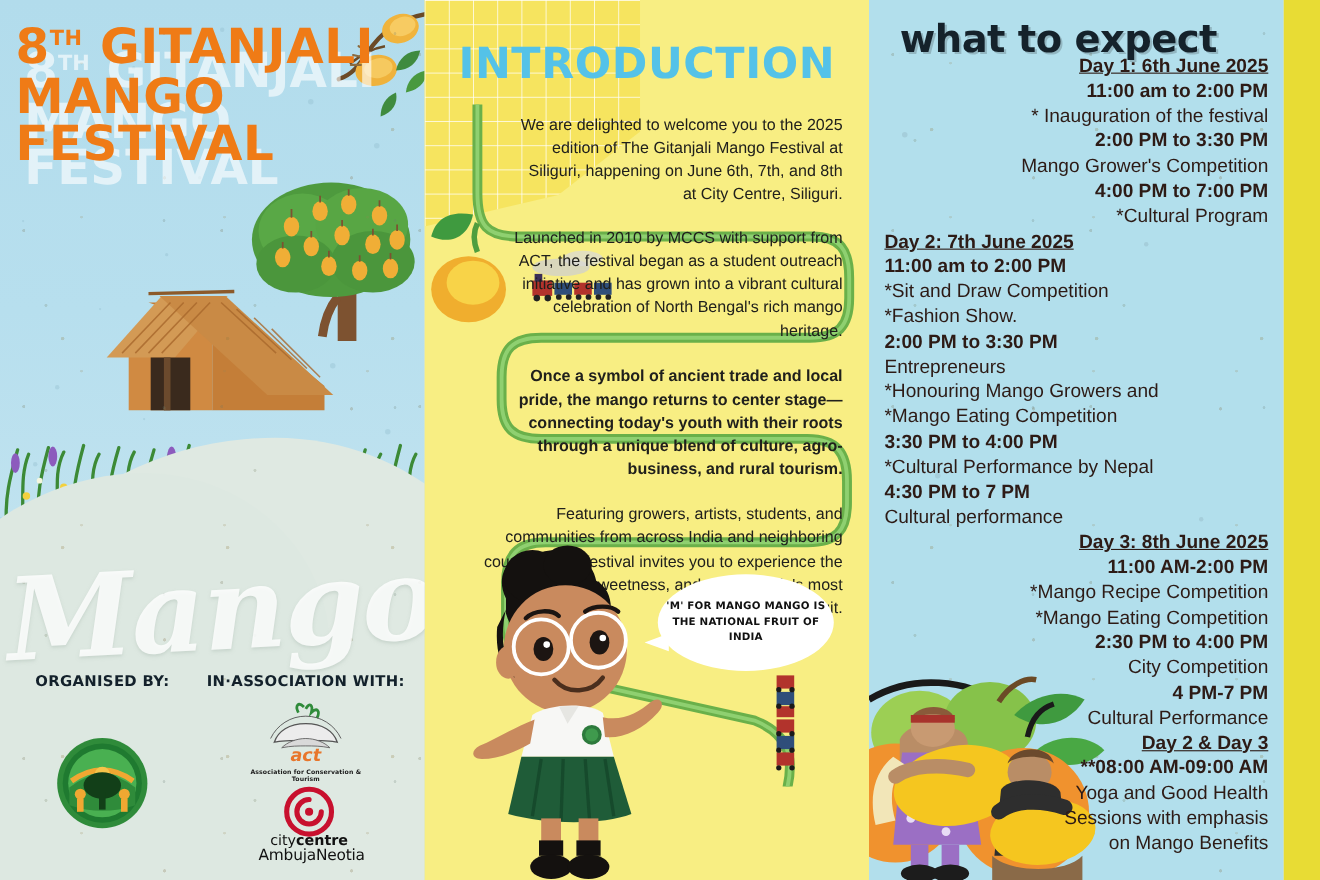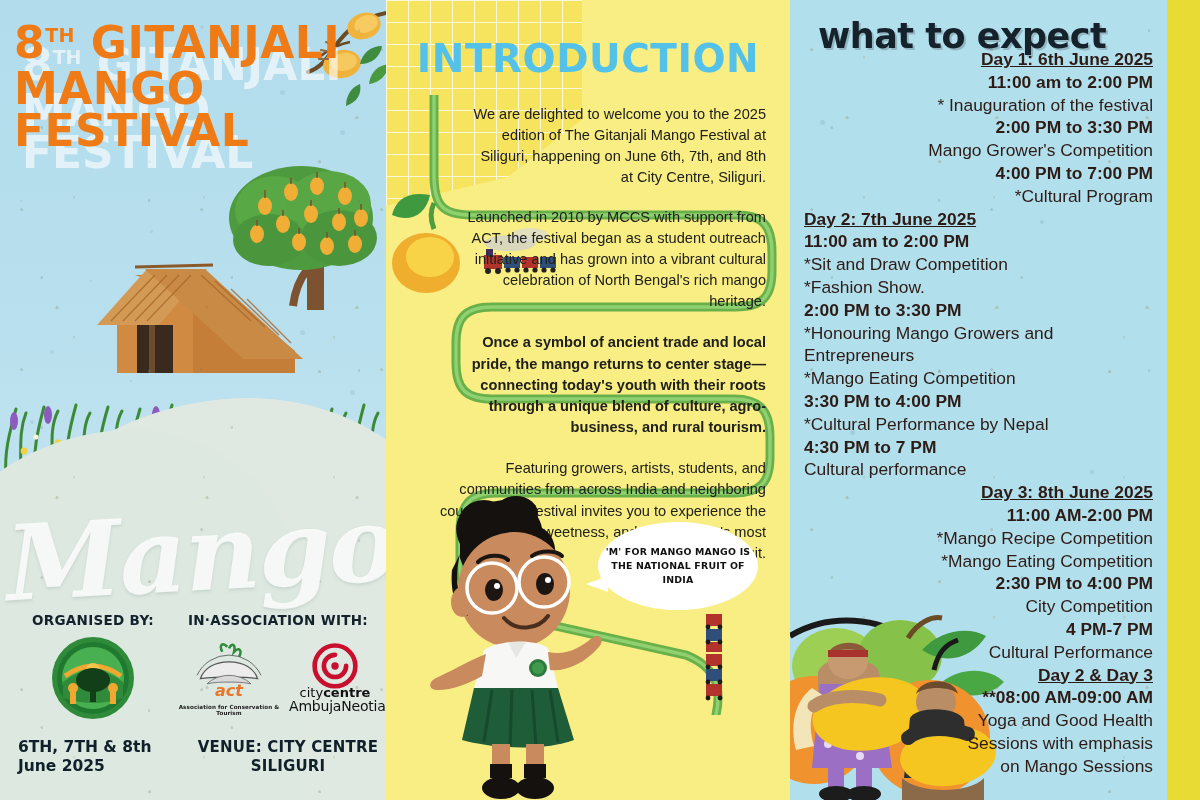--- a/index.html
+++ b/index.html
@@ -415,21 +415,21 @@
               <circle cx="42" cy="34" r="7" fill="#f5c44a"></circle>
               <ellipse cx="42" cy="44" rx="17" ry="12" fill="#123f18"></ellipse>
               <rect x="39" y="50" width="6" height="16" fill="#123f18"></rect>
               <circle cx="22" cy="52" r="5" fill="#f0a832"></circle>
                 <rect x="19" y="56" width="6" height="12" fill="#f0a832"></rect>
               <circle cx="62" cy="52" r="5" fill="#f0a832"></circle>
                 <rect x="59" y="56" width="6" height="12" fill="#f0a832"></rect>
             </svg>
           </div>
         </div>
-        <div class="sp-col-b" style="display:flex;align-items:center;justify-content:center;">
+        <div class="sp-col-b" style="display:flex;align-items:center;justify-content:center;flex-direction:column;">
           <div class="logo-act">
             <svg viewBox="0 0 108 76" width="108" height="64">
               <path d="M54 10 C58 2 62 6 60 14 C66 8 70 12 66 20" stroke="#2f8b3a" stroke-width="3" fill="none"></path>
               <path d="M52 8 C46 2 42 6 46 14" stroke="#2f8b3a" stroke-width="3" fill="none"></path>
               <path d="M20 46 C24 34 36 26 54 26 C72 26 84 34 88 46 C80 44 70 44 54 44 C38 44 28 44 20 46Z" fill="#ececec" stroke="#555" stroke-width="1.4"></path>
               <path d="M28 52 C34 46 44 42 54 42 C64 42 74 46 80 52 C70 50 62 50 54 50 C46 50 38 50 28 52Z" fill="#d9d9d9" stroke="#666" stroke-width="1"></path>
               <text x="54" y="66" font-family="DejaVu Sans, sans-serif" font-size="19" font-weight="700" font-style="italic" fill="#e8762b" text-anchor="middle">act</text>
               <g stroke="#555" stroke-width="1" fill="none">
                 <path d="M16 42 A42 42 0 0 1 92 42"></path>
               </g>
@@ -605,40 +605,40 @@
         <div class="s-line  right">* Inauguration of the festival</div>
         <div class="s-line bold right">2:00 PM to 3:30 PM</div>
         <div class="s-line  right">Mango Grower's Competition</div>
         <div class="s-line bold right">4:00 PM to 7:00 PM</div>
         <div class="s-line  right">*Cultural Program</div>
         <div class="s-line head left">Day 2: 7th June 2025</div>
         <div class="s-line bold left">11:00 am to 2:00 PM</div>
         <div class="s-line  left">*Sit and Draw Competition</div>
         <div class="s-line  left">*Fashion Show.</div>
         <div class="s-line bold left">2:00 PM to 3:30 PM</div>
+        <div class="s-line  left">Entrepreneurs</div>
         <div class="s-line  left">*Honouring Mango Growers and</div>
-        <div class="s-line  left">Entrepreneurs</div>
         <div class="s-line  left">*Mango Eating Competition</div>
         <div class="s-line bold left">3:30 PM to 4:00 PM</div>
         <div class="s-line  left">*Cultural Performance by Nepal</div>
         <div class="s-line bold left">4:30 PM to 7 PM</div>
         <div class="s-line  left">Cultural performance</div>
         <div class="s-line head right">Day 3: 8th June 2025</div>
         <div class="s-line bold right">11:00 AM-2:00 PM</div>
         <div class="s-line  right">*Mango Recipe Competition</div>
         <div class="s-line  right">*Mango Eating Competition</div>
         <div class="s-line bold right">2:30 PM to 4:00 PM</div>
         <div class="s-line  right">City Competition</div>
         <div class="s-line bold right">4 PM-7 PM</div>
         <div class="s-line  right">Cultural Performance</div>
         <div class="s-line head right">Day 2 &amp; Day 3</div>
         <div class="s-line bold right">**08:00 AM-09:00 AM</div>
         <div class="s-line  right">Yoga and Good Health</div>
         <div class="s-line  right">Sessions  with emphasis</div>
-        <div class="s-line  right">on Mango Sessions</div>
+        <div class="s-line  right">on Mango Benefits</div>
       </div>
 
     <svg class="leaf-deco" viewBox="0 0 240 150">
       <path d="M0 40 C40 16 90 22 120 44" stroke="#1a1a1a" stroke-width="6" fill="none"></path>
       <ellipse cx="46" cy="70" rx="44" ry="38" fill="#9ccf54"></ellipse>
       <ellipse cx="110" cy="60" rx="42" ry="36" fill="#86c24a"></ellipse>
       <path d="M132 54 C150 34 178 30 196 40 C182 62 156 70 132 54Z" fill="#3f9a3f"></path>
       <path d="M152 86 C172 70 200 72 214 86 C196 104 168 104 152 86Z" fill="#49a844"></path>
       <path d="M118 42 C128 26 142 20 152 22" stroke="#6b4a26" stroke-width="5" fill="none"></path>
     </svg>

